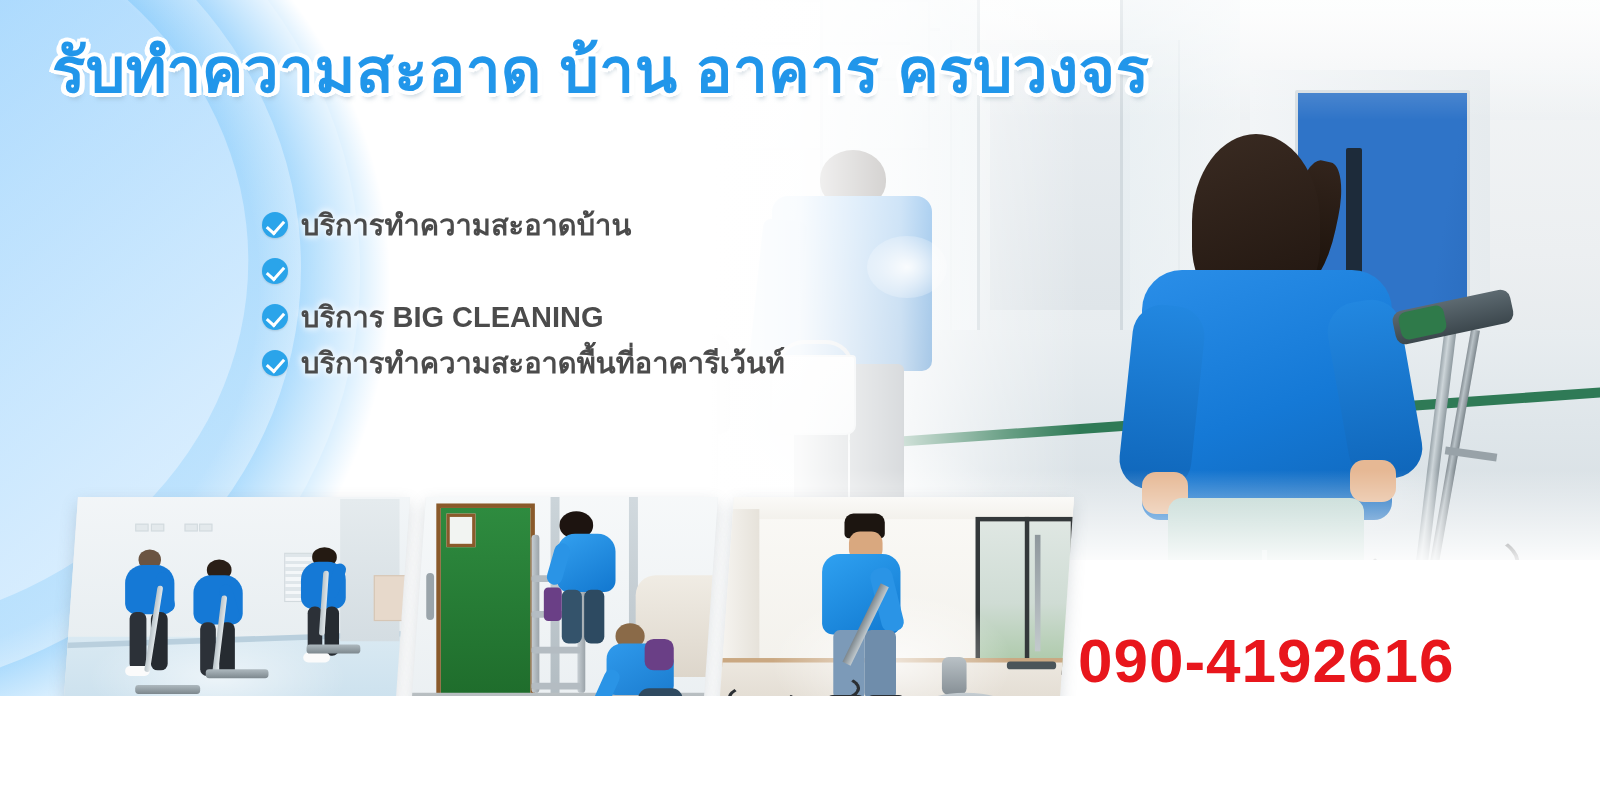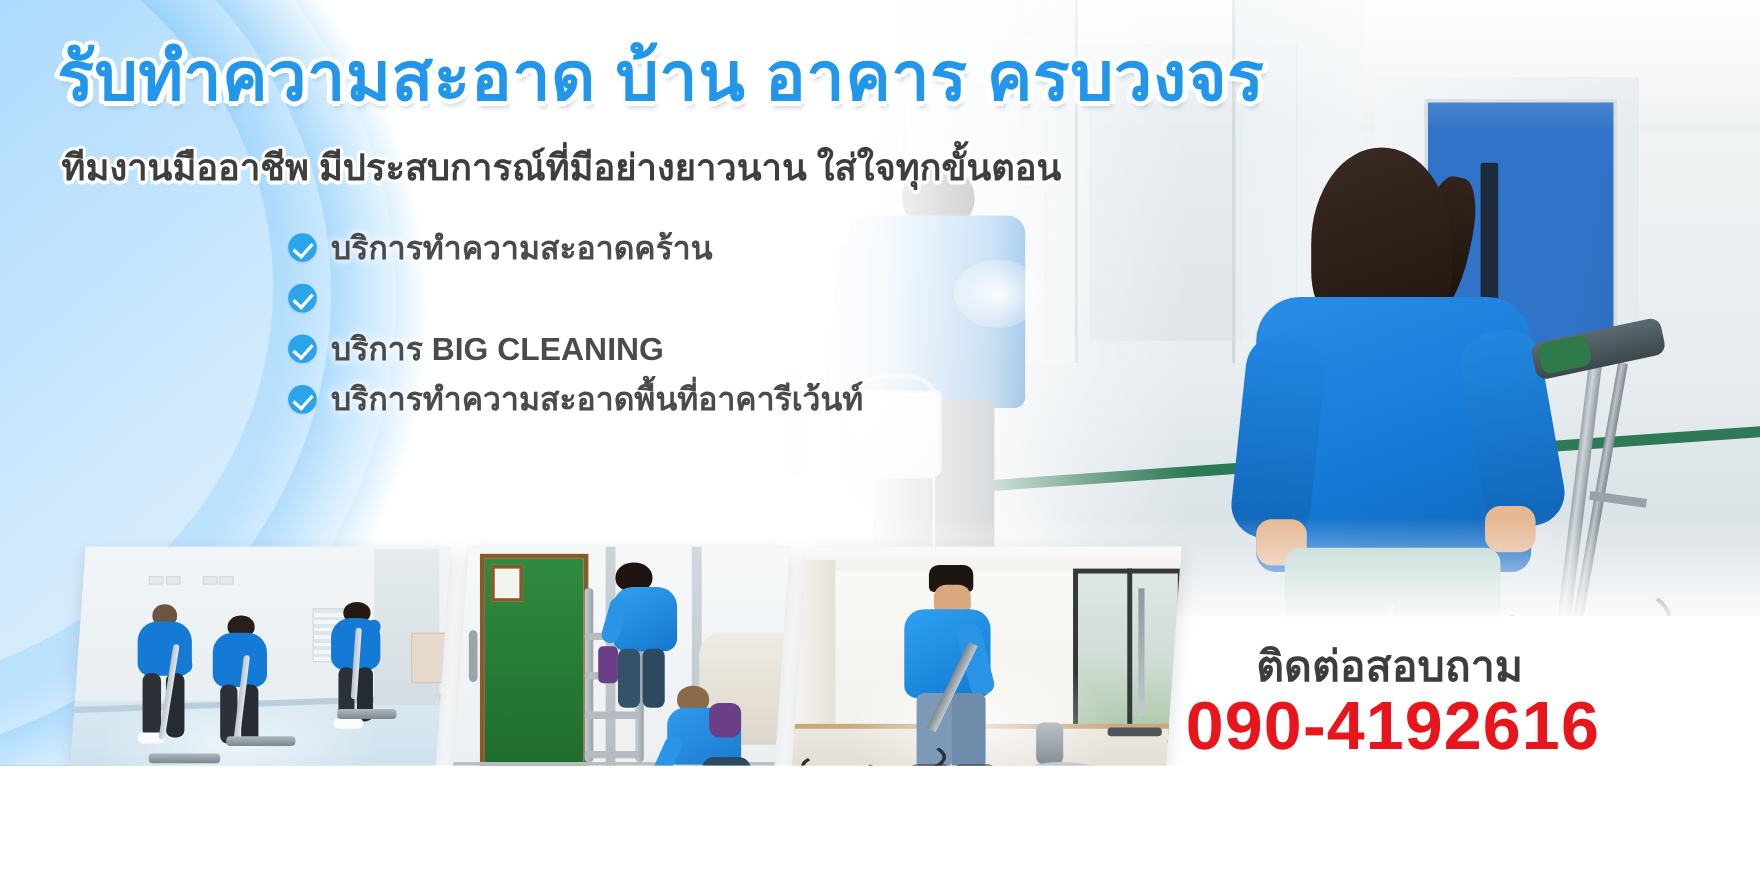--- a/index.html
+++ b/index.html
@@ -337,26 +337,25 @@
   <div class="swoosh">
     <div class="arc arc1"></div>
     <div class="arc arc2"></div>
     <div class="arc arc3"></div>
     <div class="arc arc4"></div>
     <div class="arc arc5"></div>
     <div class="swoosh-mask"></div>
   </div>
 
   <div class="headline">รับทำความสะอาด บ้าน อาคาร ครบวงจร</div>
-  <div class="subheadline">ทีมงานมืออาชีพ มีประสบการณ์ที่มีอย่างยาวนาน ใส่ใจทุกขั้นตอน</div>
 
   <div class="bullets">
     <div class="bullet">
       <span class="check"></span>
-      <span class="bullet-text">บริการทำความสะอาดคร้าน</span>
+      <span class="bullet-text">บริการทำความสะอาดบ้าน</span>
     </div>
     <div class="bullet">
       <span class="check"></span>
     </div>
     <div class="bullet">
       <span class="check"></span>
       <span class="bullet-text">บริการ BIG CLEANING</span>
     </div>
     <div class="bullet">
       <span class="check"></span>
@@ -480,16 +479,15 @@
         <div style="position:absolute;left:46%;top:40%;width:8px;height:34%;background:linear-gradient(90deg,#7d878d,#c2cace);transform:rotate(26deg);transform-origin:top center;"></div>
         <div class="pol3-disc" style="left:62%;top:68%;width:22px;height:34px;background:linear-gradient(180deg,#b9c1c6,#868f95);border-radius:6px;"></div>
         <div class="pol3-disc" style="left:57%;top:82%;width:76px;height:24px;background:linear-gradient(180deg,#c6ced3,#8d969c);"></div>
         <div class="pol3-disc" style="left:58%;top:90%;width:72px;height:16px;background:linear-gradient(180deg,#bd4e56,#8c2f37);"></div>
         <div class="cord" style="left:6%;top:78%;width:64px;height:26px;border-color:transparent;border-bottom-color:#2b2f33;border-left-color:#2b2f33;border-width:3px;"></div>
         <div class="cord" style="left:20%;top:74%;width:70px;height:28px;border-color:transparent;border-bottom-color:#2b2f33;border-right-color:#2b2f33;border-width:3px;"></div>
       </div>
     </div>
   </div>
 
-  <div class="contact-label">ติดต่อสอบถาม</div>
   <div class="phone">090-4192616</div>
 
 </div>
 
 </body></html>

